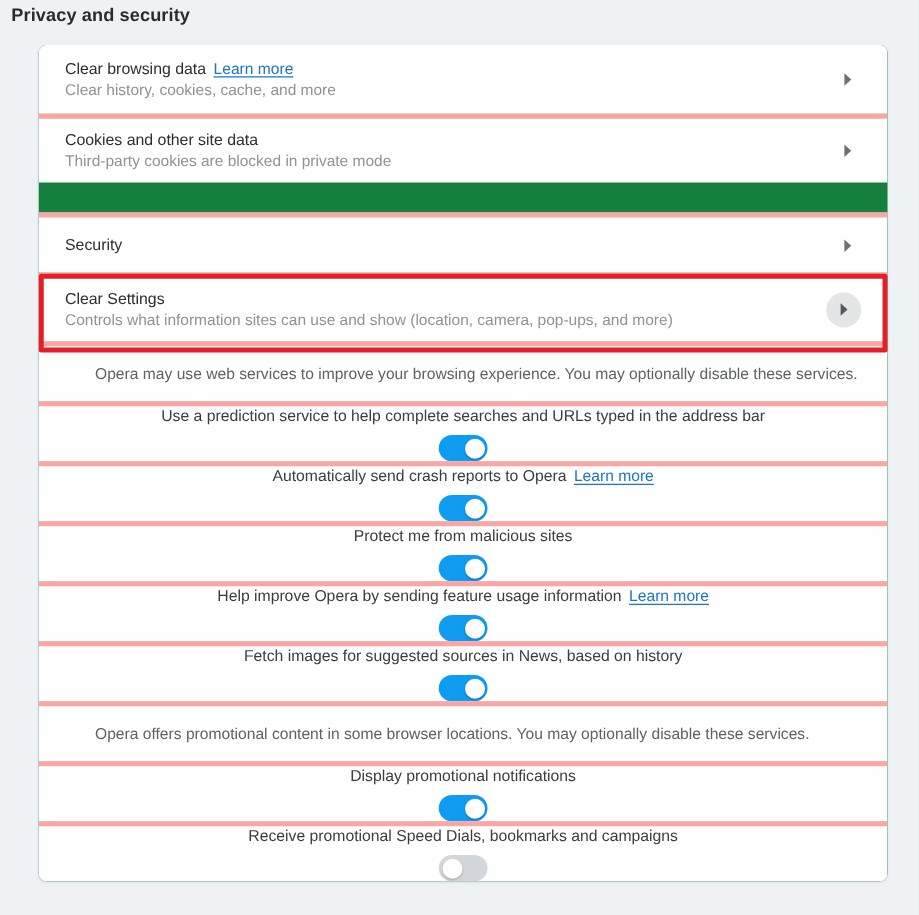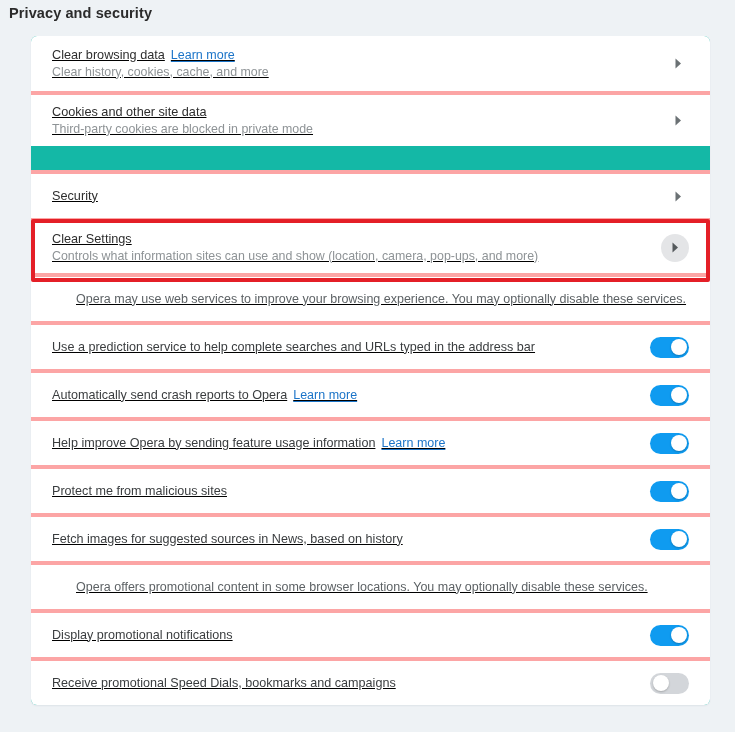--- a/index.html
+++ b/index.html
@@ -30,40 +30,39 @@
     font-weight: 600;
     color: #2b2b2b;
     letter-spacing: 0.1px;
   }
 
   .card {
     position: absolute;
     left: 31px;
     top: 36px;
     width: 679px;
-    background: #14b8a6;
+    background: #15803d;
     border-radius: 6px;
     box-shadow: 0 1px 2px rgba(20, 40, 70, 0.07);
     overflow: hidden;
-    text-decoration: underline;
   }
 
   .row {
     position: relative;
     display: flex;
     align-items: center;
     padding: 0 21px;
     background: #ffffff;
   }
 
   .row + .row { border-top: 4px solid #fca5a5; }
 
   .row-nav { height: 55px; }
   .row-nav.tall { height: 48px; margin-top: 24px; }
-  .row-toggle { height: 48px; }
+  .row-toggle { height: 48px; flex-direction: column; }
   .row-note { height: 48px; padding-left: 45px; }
 
   .row-text {
     flex: 1 1 auto;
     min-width: 0;
   }
 
   .row-primary {
     font-size: 12.7px;
     color: #2e2e2e;
@@ -249,32 +248,32 @@
         </div>
       </div>
       <div class="switch on">
         <div class="knob"></div>
       </div>
     </div>
 
     <div class="row row-toggle">
       <div class="row-text">
         <div class="toggle-label">
+          <span>Protect me from malicious sites</span>
+        </div>
+      </div>
+      <div class="switch on">
+        <div class="knob"></div>
+      </div>
+    </div>
+
+    <div class="row row-toggle">
+      <div class="row-text">
+        <div class="toggle-label">
           <span>Help improve Opera by sending feature usage information</span><a class="learn-more">Learn more</a>
-        </div>
-      </div>
-      <div class="switch on">
-        <div class="knob"></div>
-      </div>
-    </div>
-
-    <div class="row row-toggle">
-      <div class="row-text">
-        <div class="toggle-label">
-          <span>Protect me from malicious sites</span>
         </div>
       </div>
       <div class="switch on">
         <div class="knob"></div>
       </div>
     </div>
 
     <div class="row row-toggle">
       <div class="row-text">
         <div class="toggle-label">

